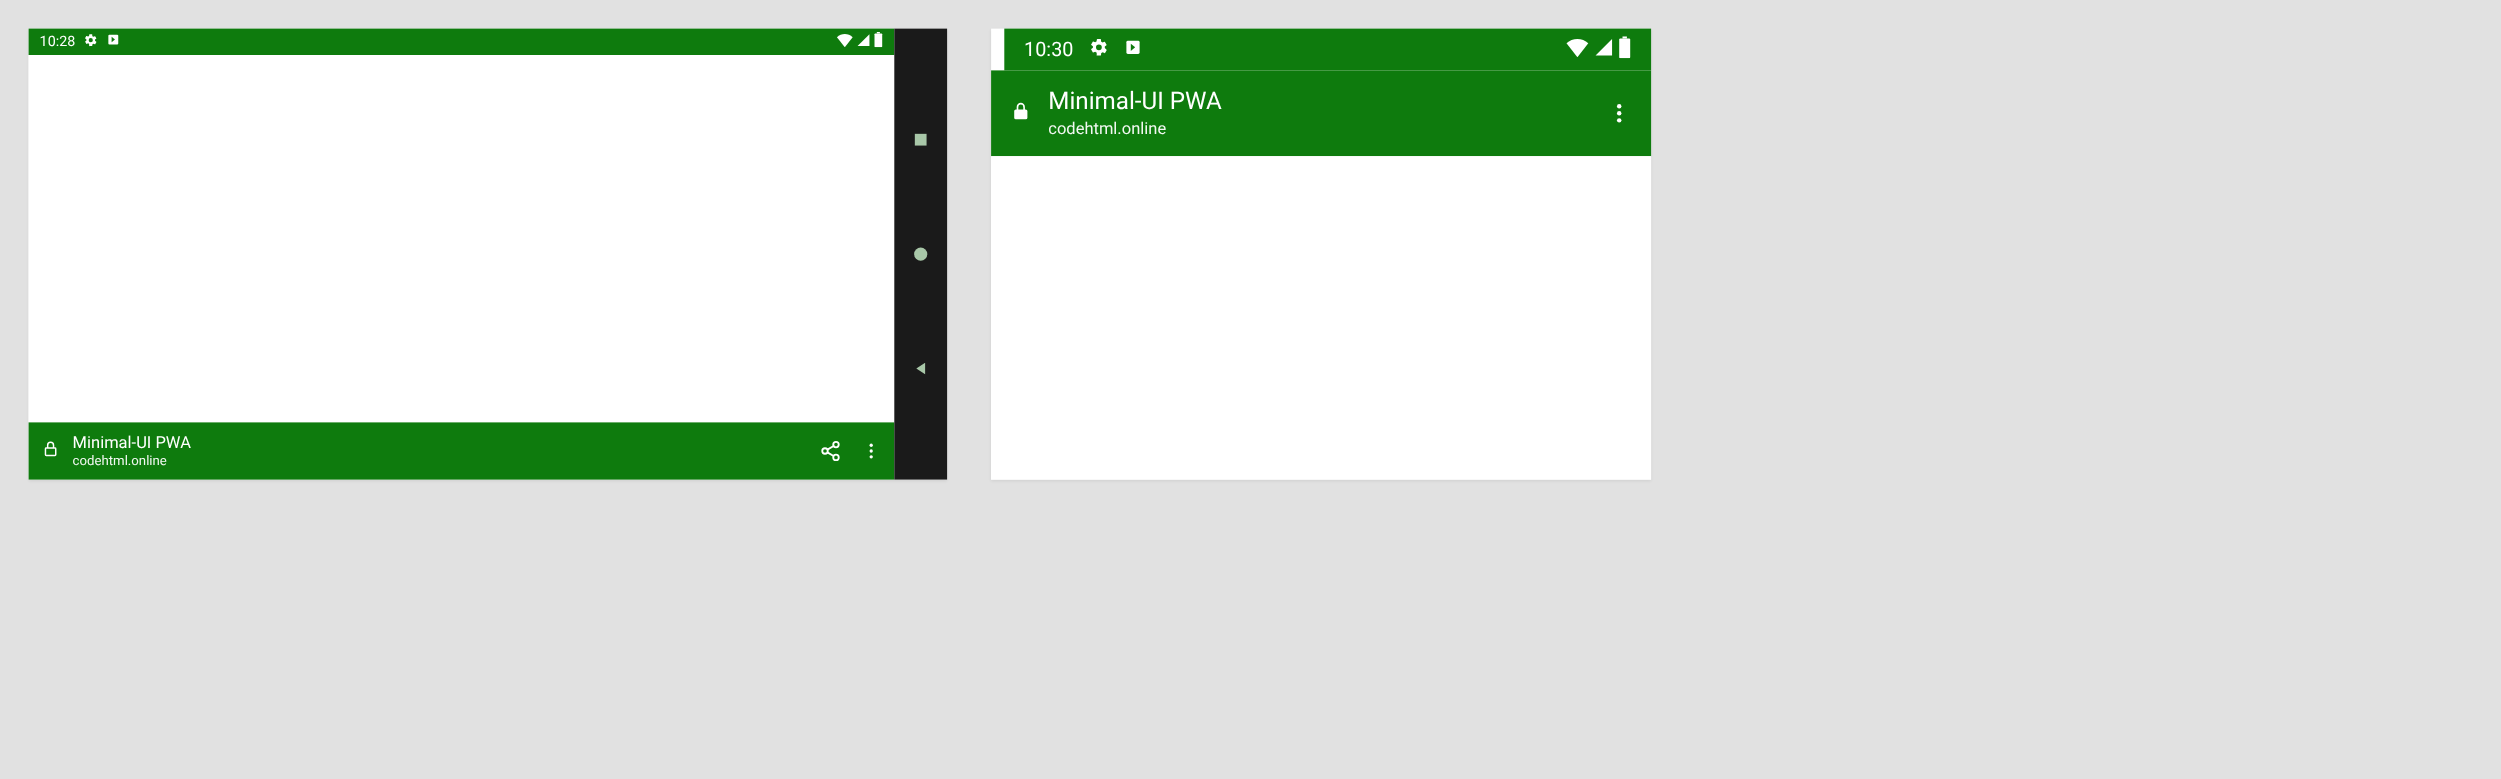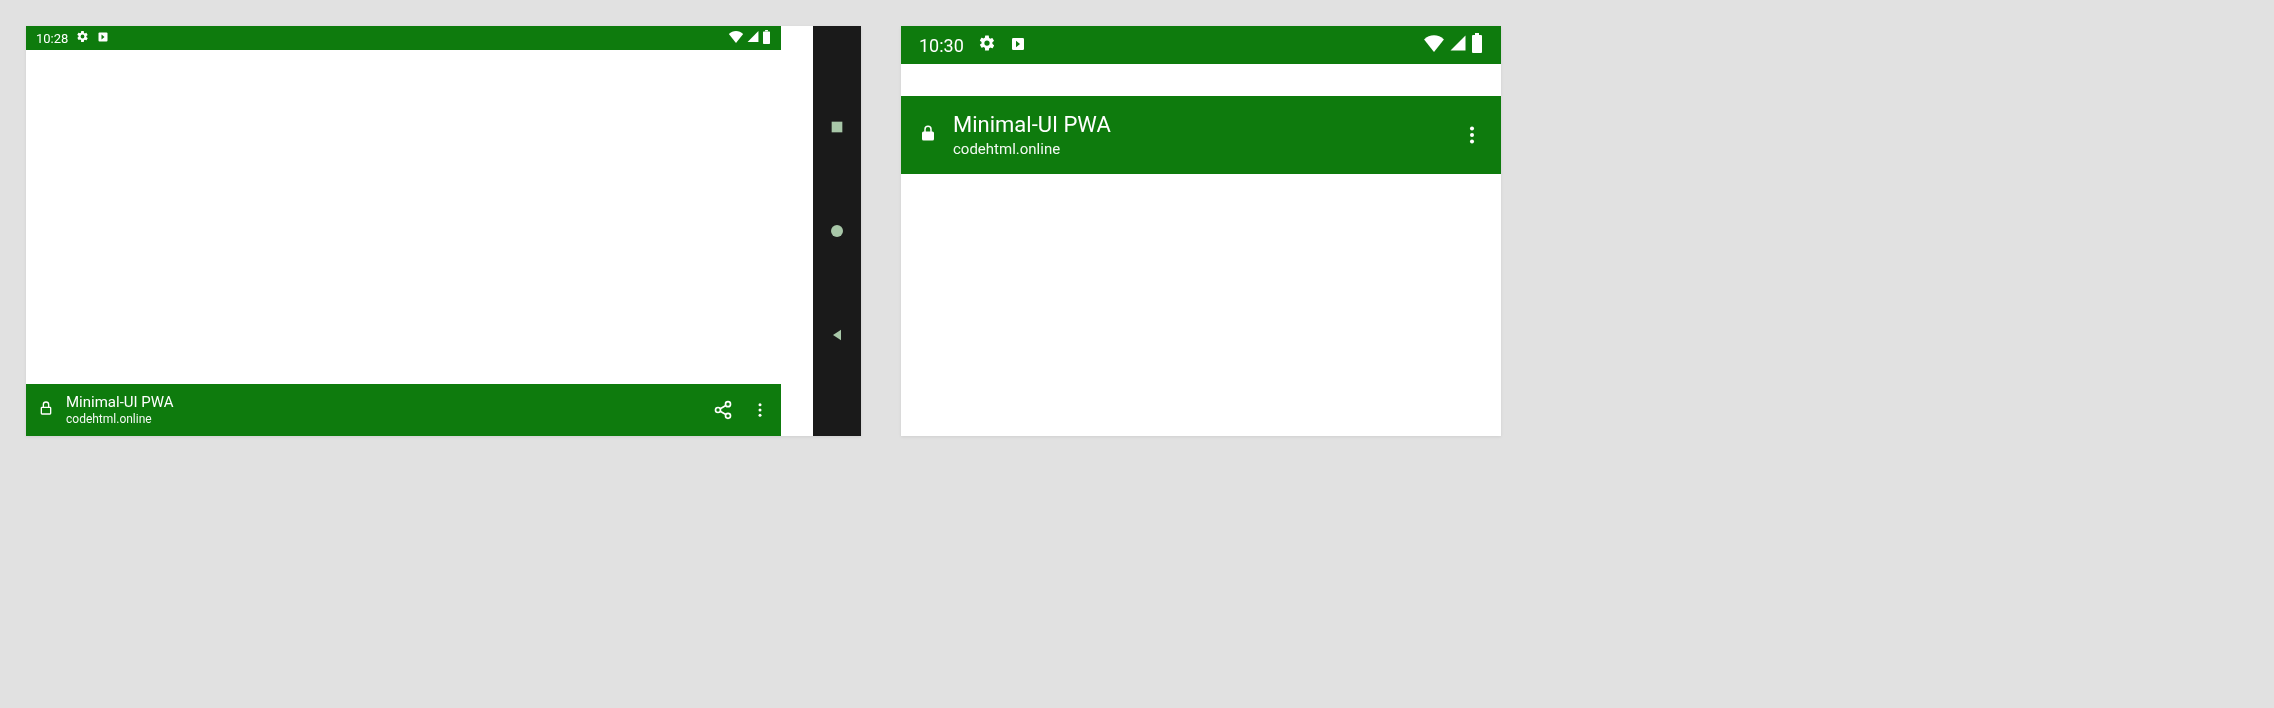--- a/index.html
+++ b/index.html
@@ -7,21 +7,20 @@
       background: #e1e1e1;
       font-family: Roboto, Arial, sans-serif;
       padding: 26px;
       display: flex;
       gap: 40px;
       align-items: flex-start;
     }
     .device {
       background: #fff;
       box-shadow: 0 1px 3px rgba(0,0,0,0.08);
-      gap: 32px;
     }
     
     .device-1 {
       width: 835px;
       height: 410px;
       display: flex;
     }
     .device-1 .screen { flex: 1; display: flex; flex-direction: column; }
     .status-bar {
       background: #0e7b0d;
@@ -73,20 +72,21 @@
     .device-2 {
       width: 600px;
       height: 410px;
       display: flex;
       flex-direction: column;
     }
     .device-2 .status-bar {
       height: 38px;
       font-size: 18px;
       padding: 6px 18px;
+      margin-left: 12px;
     }
     .device-2 .status-left { gap: 14px; }
     .device-2 .status-right { gap: 4px; }
     .icon-btn { cursor: pointer; display: flex; align-items: center; justify-content: center; }
     .app-bar-actions { display: flex; align-items: center; gap: 18px; }
   </style>
 </head>
 <body>
 
 <div class="device device-1">

